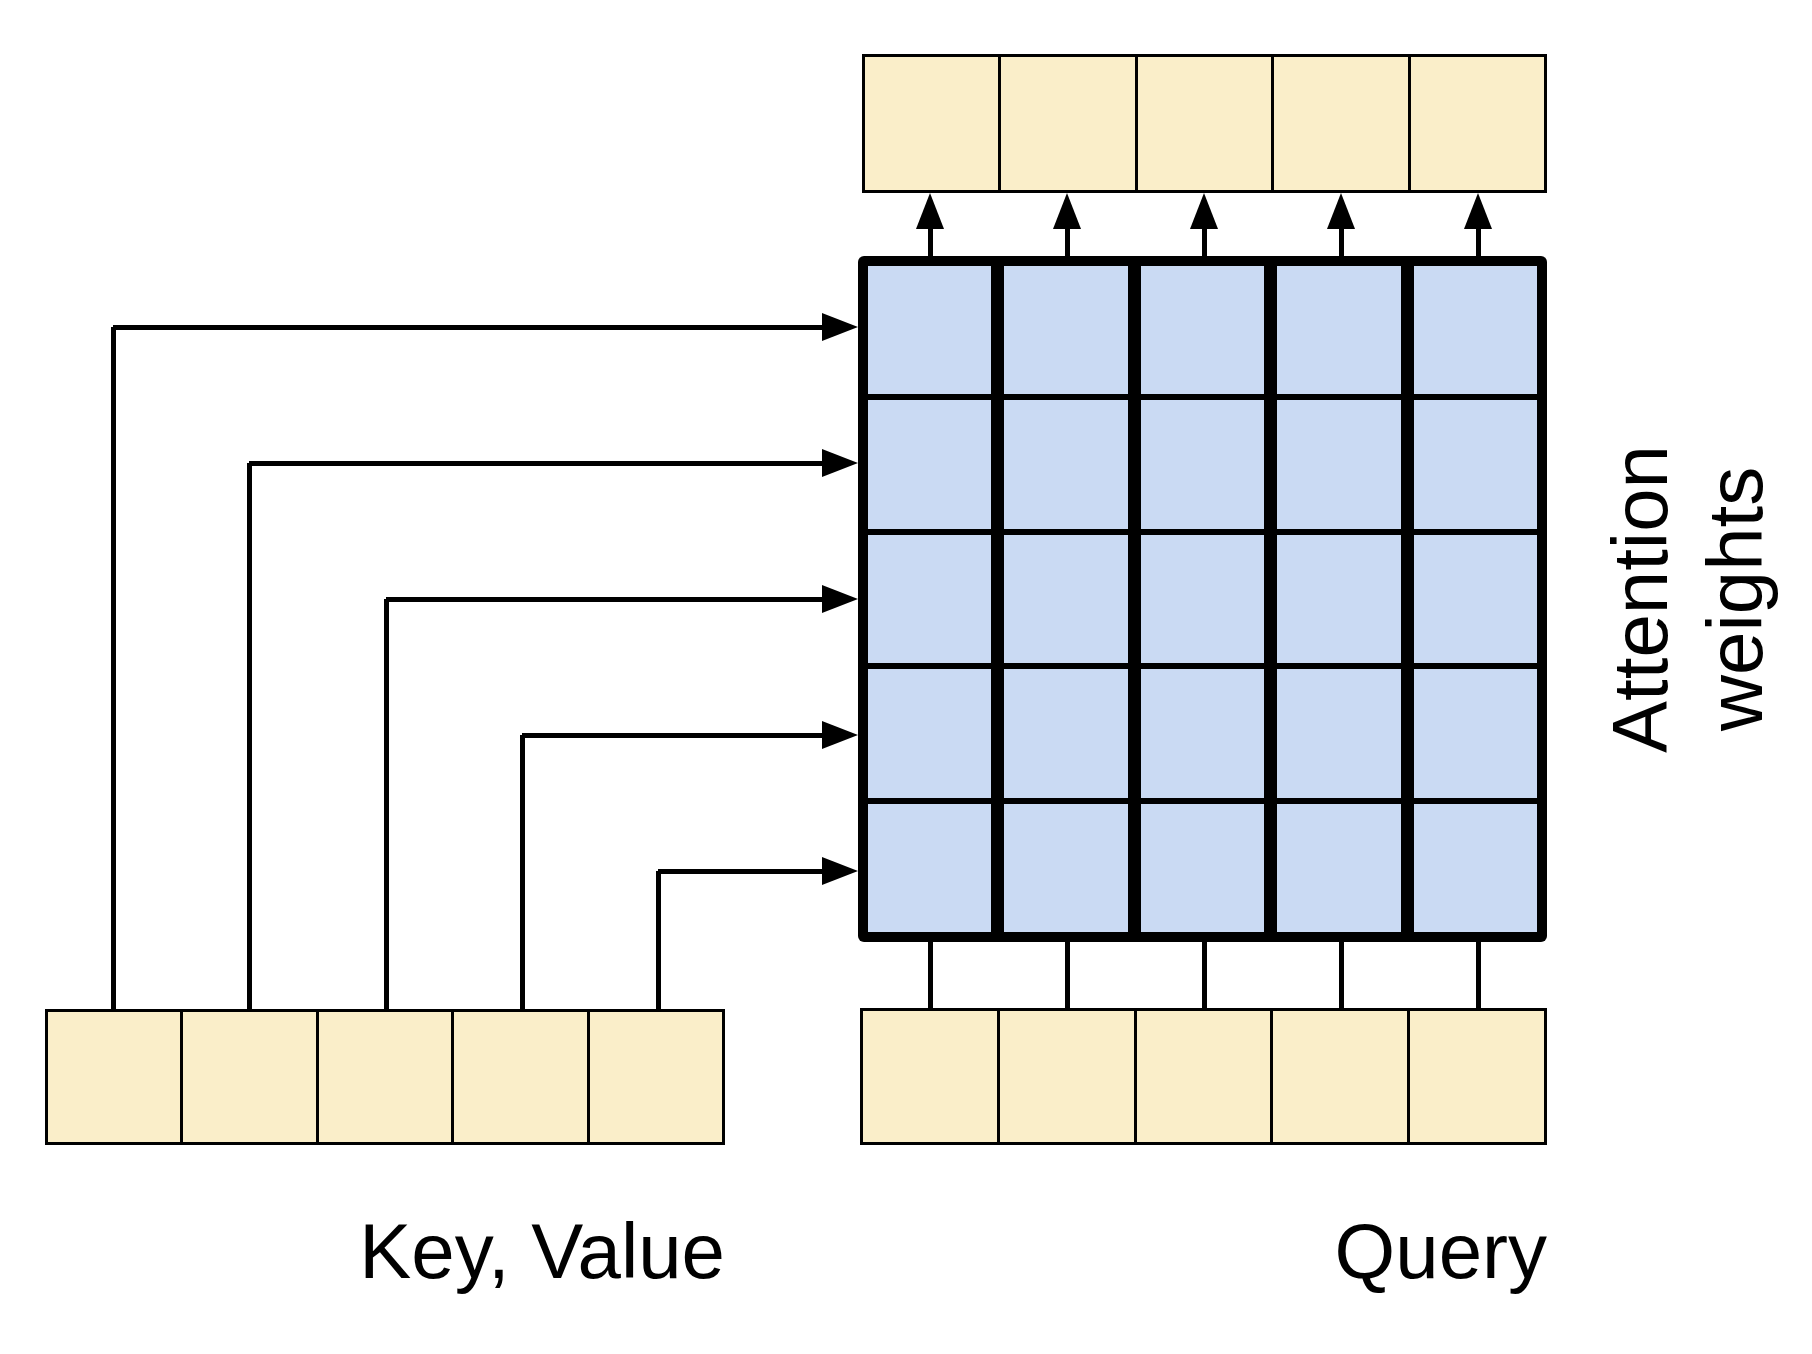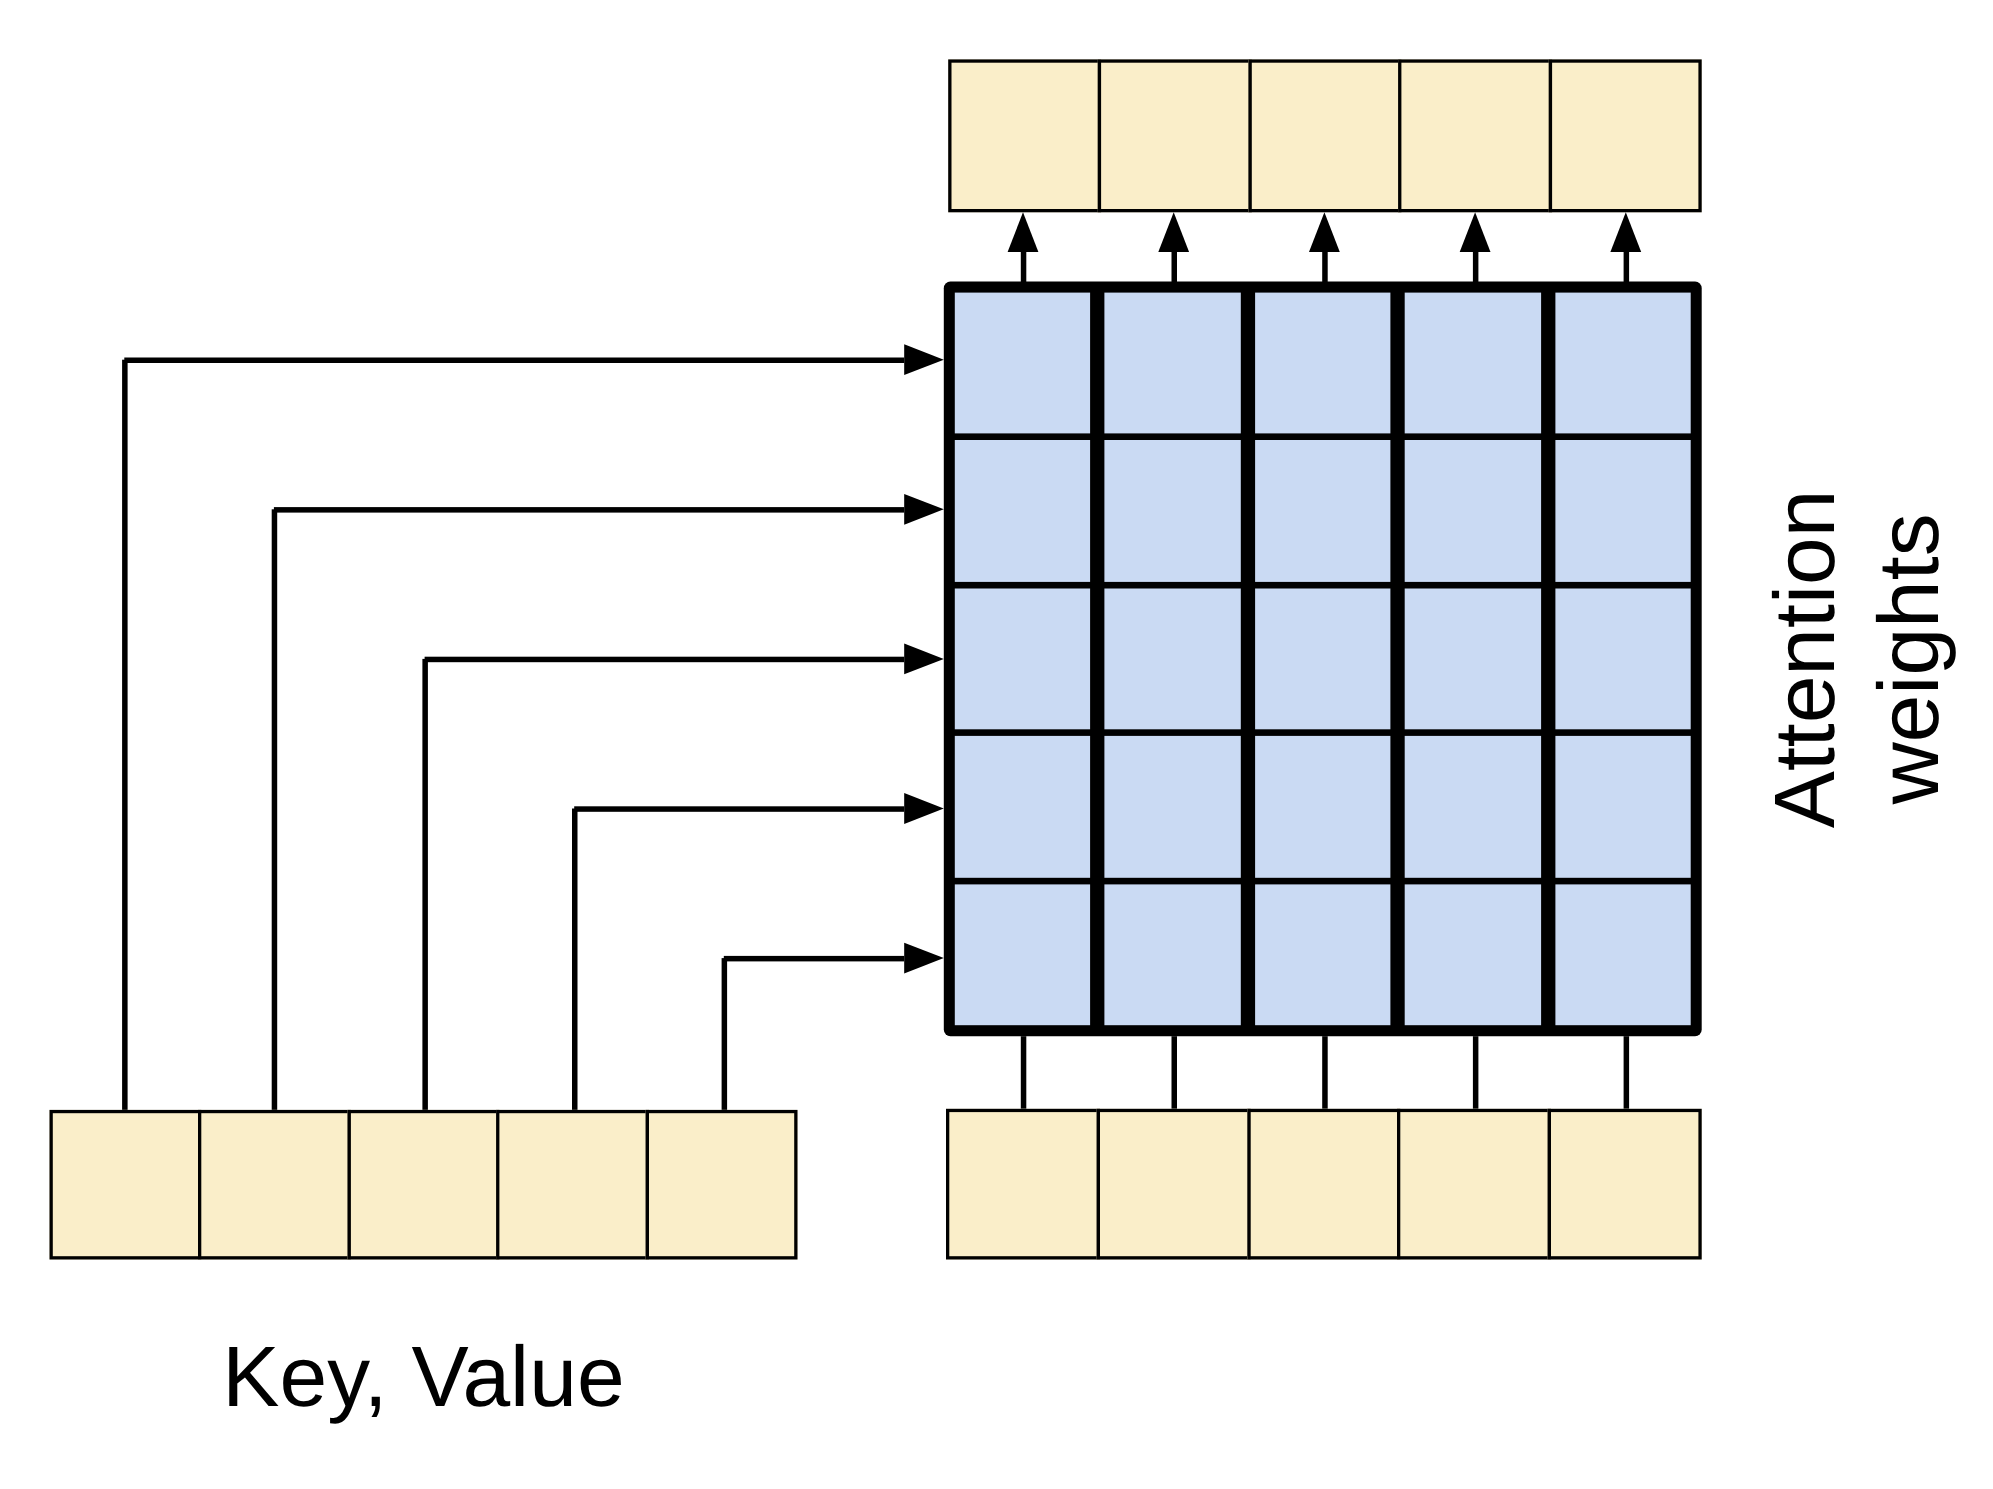--- a/index.html
+++ b/index.html
@@ -57,21 +57,21 @@
     border-bottom:36px solid var(--black);
     border-left:14px solid transparent;
     border-right:14px solid transparent;
   }
   
   .big-label{
     position:absolute;
     font-size:78px;
     line-height:1.0;
     color:var(--black);
-    text-align:center;
+    text-align:right;
     white-space:nowrap;
   }
   .side-label{
     position:absolute;
     left:1308px; top:504px;
     width:760px; height:190px;
     font-size:78px;
     line-height:95px;
     text-align:center;
     color:var(--black);
@@ -175,19 +175,20 @@
   <div class="token-row" style="left:860px; top:1008px; width:687px; height:137px;">
     <div class="tok-box" style="background: rgb(250, 238, 201); border-color: rgb(0, 0, 0);"></div>
   <div class="tok-box" style="background: rgb(250, 238, 201); border-color: rgb(0, 0, 0);"></div>
       <div class="tok-box" style="background: rgb(250, 238, 201); border-color: rgb(0, 0, 0);"></div>
       <div class="tok-box" style="background: rgb(250, 238, 201); border-color: rgb(0, 0, 0);"></div>
       <div class="tok-box" style="background: rgb(250, 238, 201); border-color: rgb(0, 0, 0);"></div>
     </div>
 
   <div class="big-label" style="left:45px; top:1212px; width:680px;">Key, Value</div>
 
+  <div class="big-label" style="left:860px; top:1212px; width:687px;">Query</div>
 
   <div class="side-label">
     <div>Attention</div>
     <div>weights</div>
   </div>
 
 </div>
 
 </body></html>

